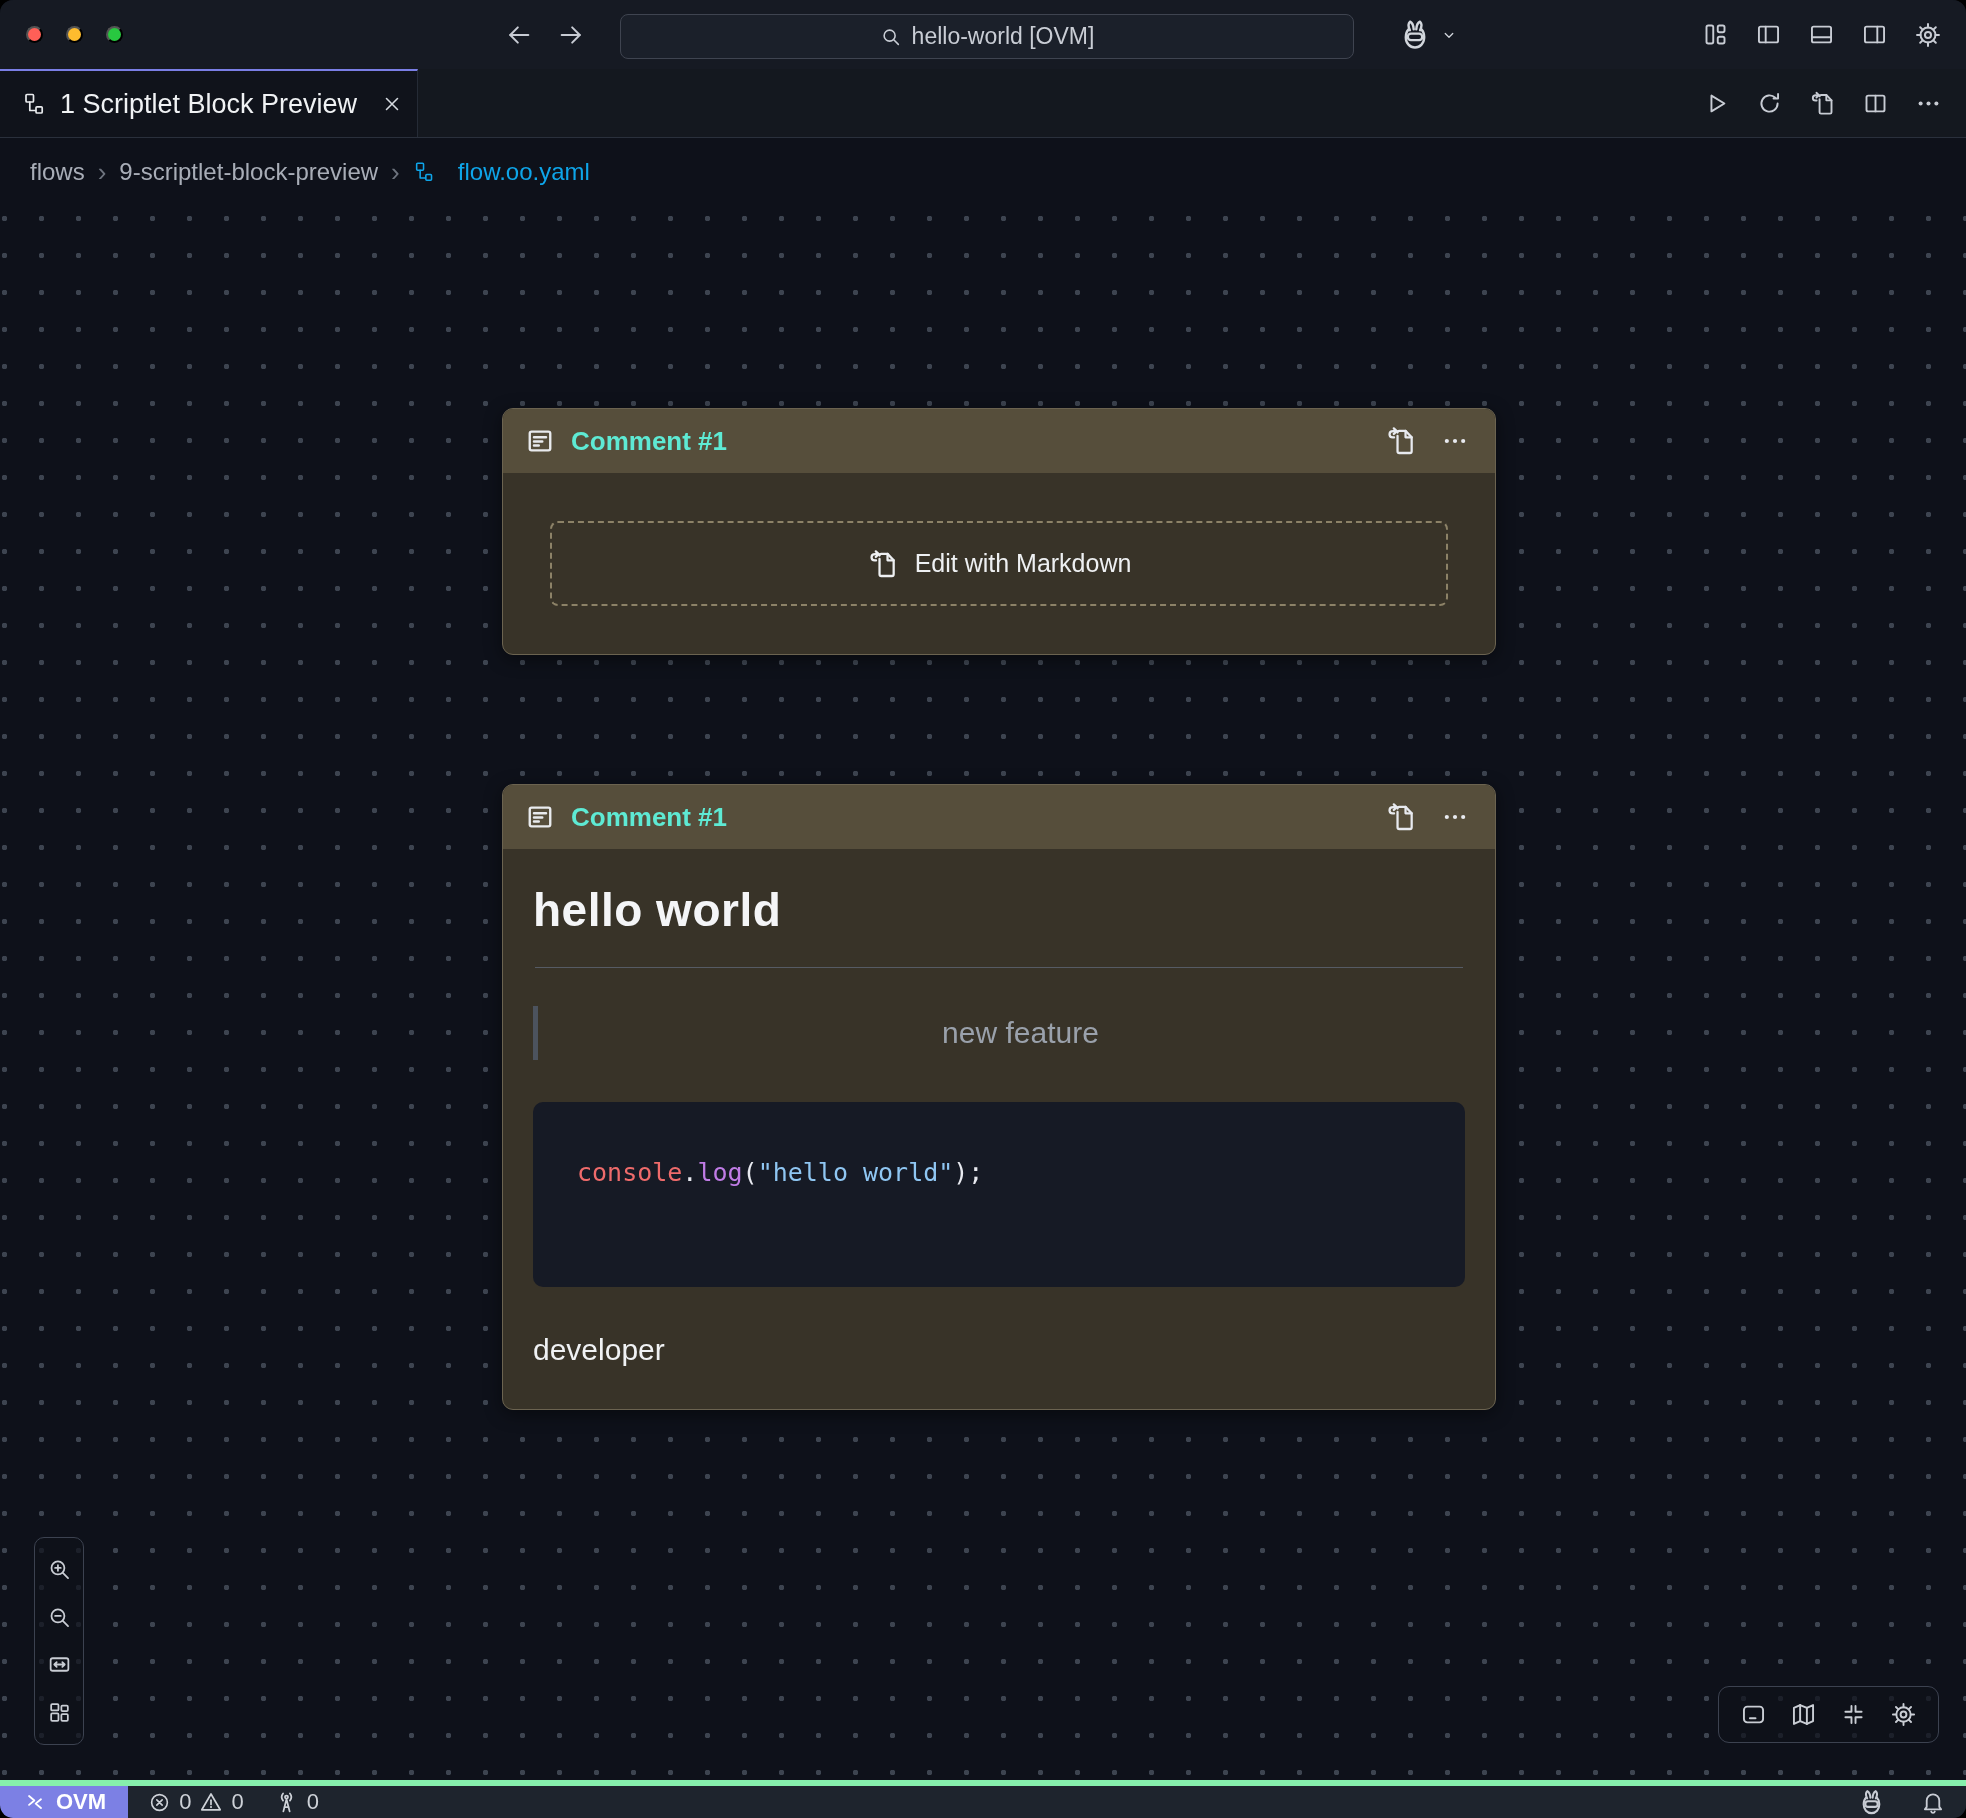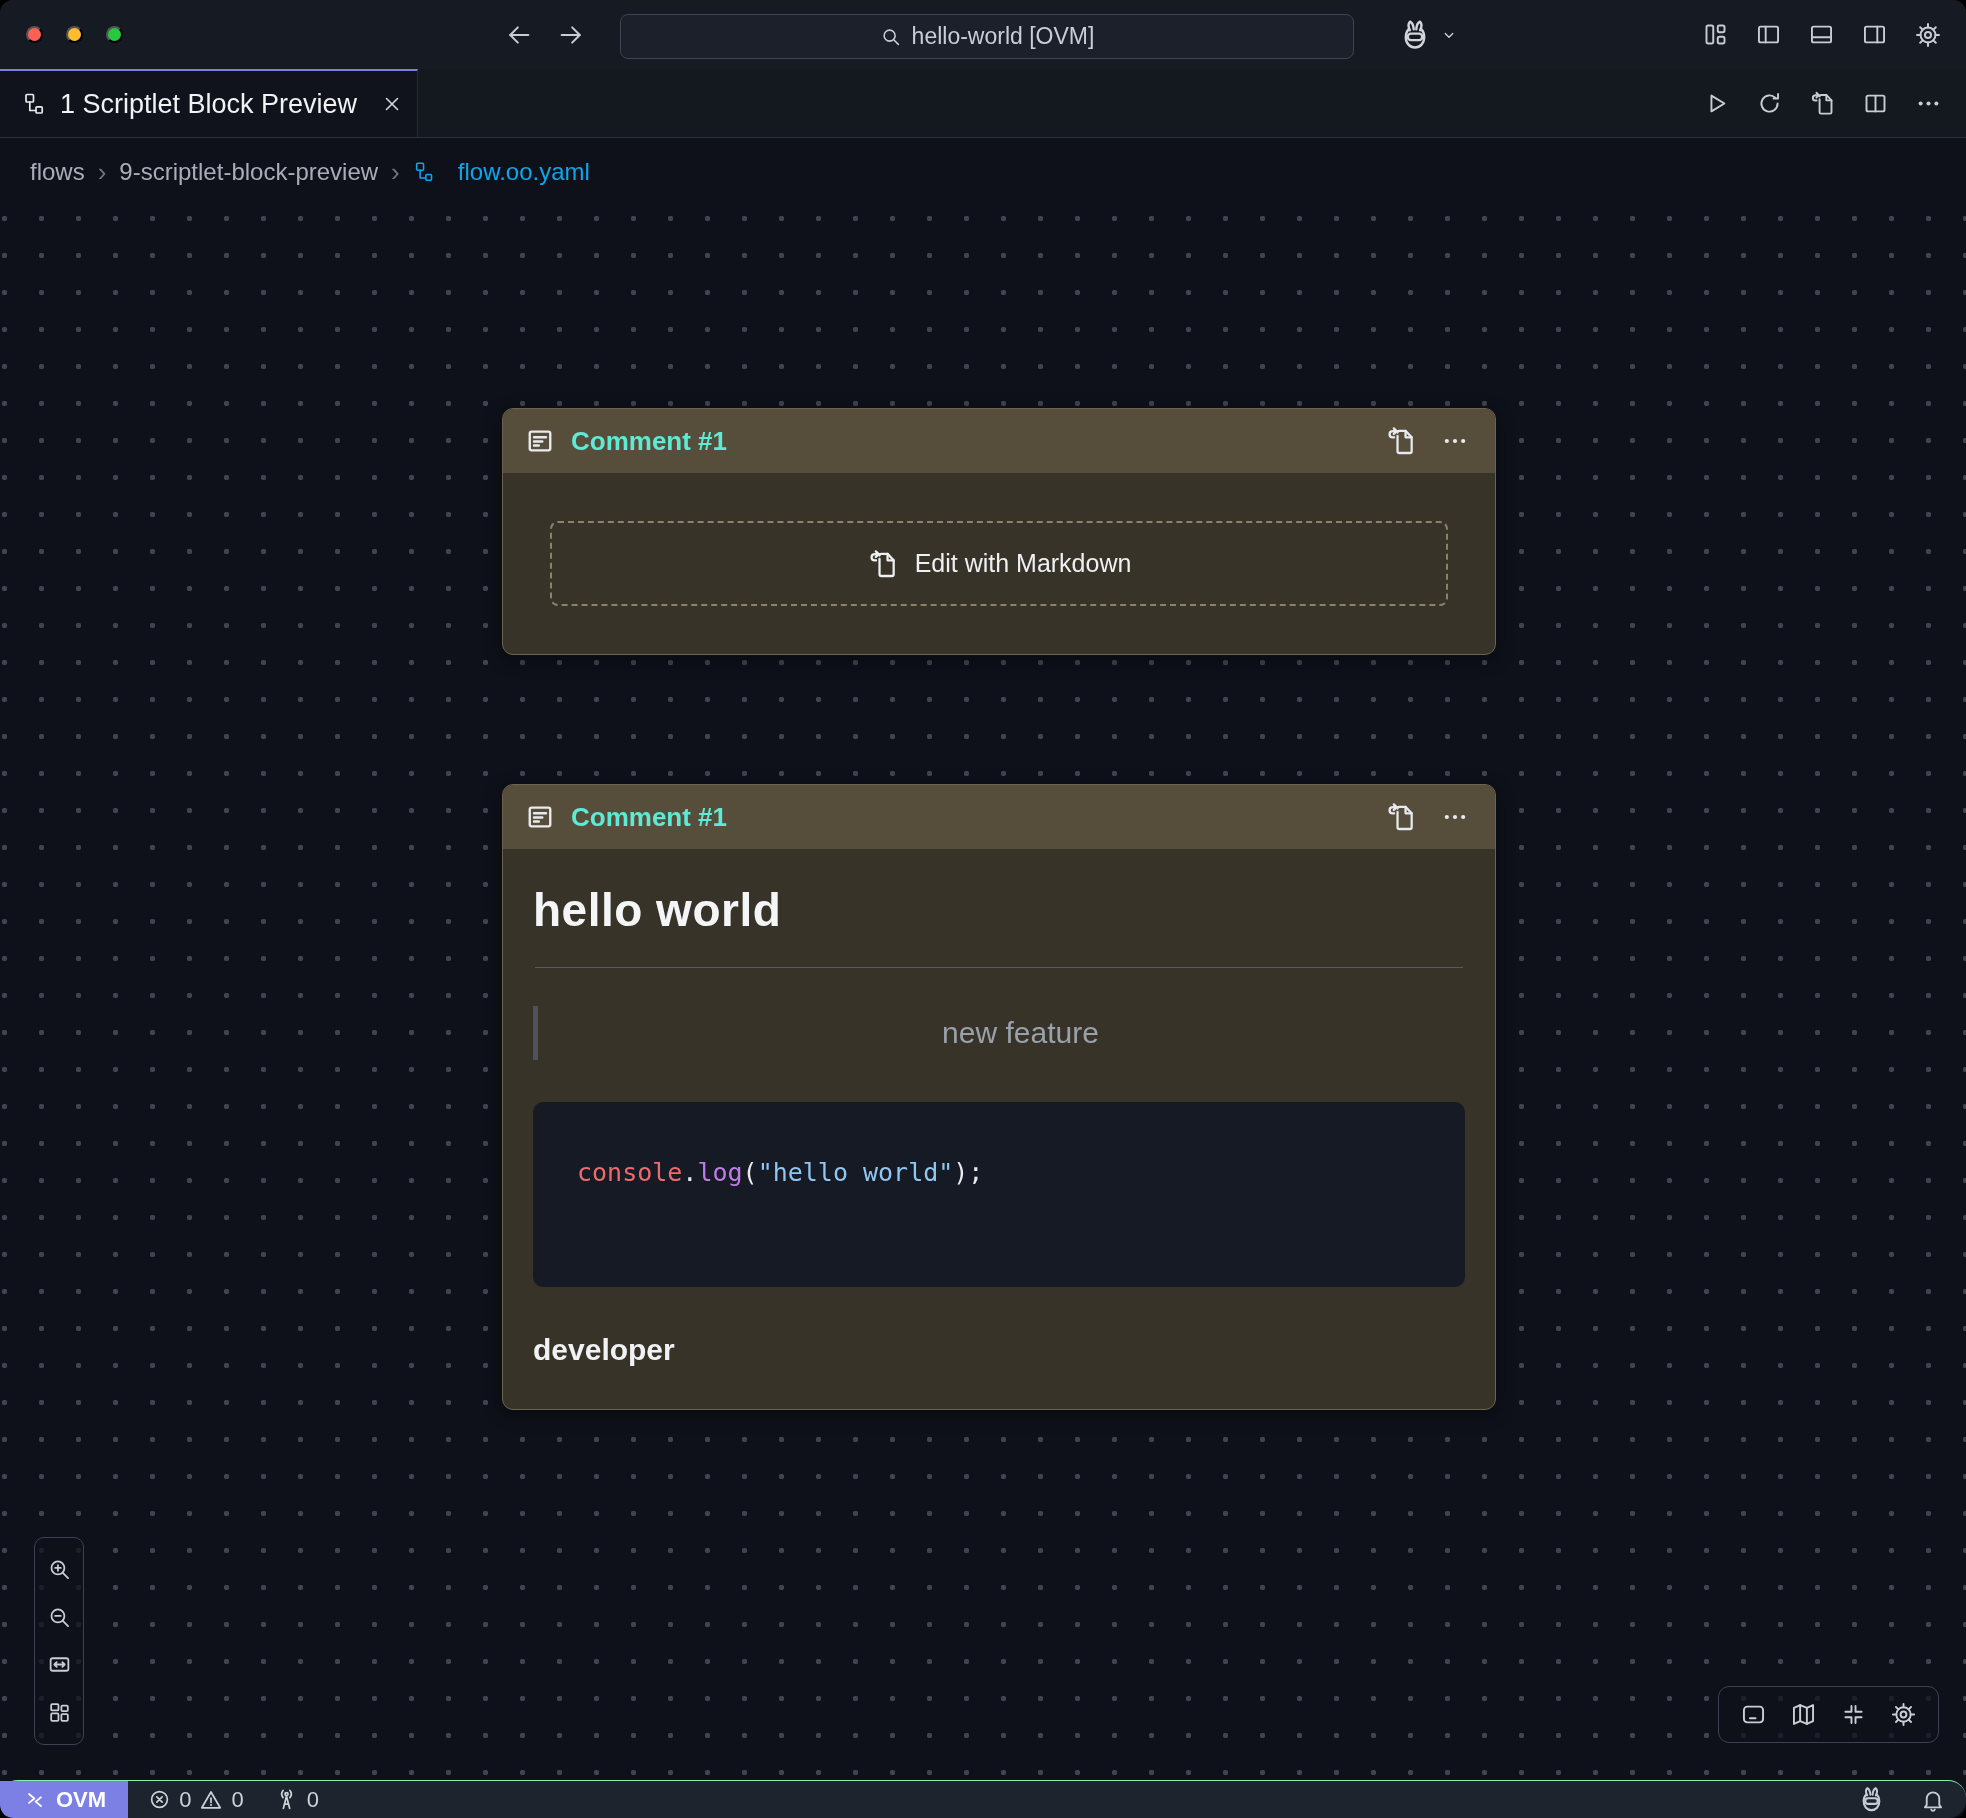--- a/index.html
+++ b/index.html
@@ -61,35 +61,35 @@
             display:flex; align-items:center; justify-content:center; gap:16px; cursor:pointer; }
 
   .card-body-2 { padding:26px 30px 42px 30px; }
   .md-heading { font-size:46px; font-weight:700; color:#f4f5f7; margin:8px 0 30px 0; letter-spacing:.5px; }
   .md-hr { border:none; border-top:1.5px solid #565b64; margin:0 2px 38px 2px; }
   .md-quote { border-left:5px solid #4c535e; padding:10px 0 10px 38px; margin:0 0 42px 0;
               color:#9aa1ab; font-size:30px;text-align:center; }
   .code-block { background:#161a25; border-radius:10px; padding:56px 44px 100px 44px; margin:0 0 46px 0; }
   .code-line { font-family:"DejaVu Sans Mono","Liberation Mono",monospace; font-size:25px; color:#e8eaf0; }
   .tk-obj { color:#ef6b6b; } .tk-meth { color:#c07ce6; } .tk-str { color:#8fc6f2; } .tk-pun { color:#e8eaf0; }
-  .md-author { font-size:30px; font-weight:700; color:#f0f2f4; }
+  .md-author { font-size:30px; font-weight:400; color:#f0f2f4; }
 
   
   .zoom-panel { position:absolute; left:34px; bottom:35px; width:50px; height:208px;
                 border:1.5px solid #3c4250; border-radius:10px; background:rgba(14,17,26,.7);
                 display:flex; flex-direction:column; align-items:center; justify-content:space-around;
                 padding:8px 0; }
   .zoom-panel .icon-btn, .view-panel .icon-btn { color:#c9cdd4; }
   .view-panel { position:absolute; right:27px; bottom:37px; width:221px; height:57px;
                 border:1.5px solid #3c4250; border-radius:11px; background:rgba(14,17,26,.7);
                 display:flex; align-items:center; justify-content:space-around; padding:0 10px; }
 
   
-  .statusbar { height:38px; flex:0 0 38px; background:#1e242d; border-top:1px solid #86efac;
-               display:flex; align-items:center; font-size:22px; color:#ced2d8; position:relative;border-radius:18px; }
+  .statusbar { height:38px; flex:0 0 38px; background:#1e242d; border-top:6px solid #86efac;
+               display:flex; align-items:center; font-size:22px; color:#ced2d8; position:relative; }
   .remote-badge { height:100%; background:#7c80e4; color:#fff; display:flex; align-items:center;
                   gap:10px; padding:0 22px 0 24px; font-weight:700; cursor:pointer;
                   border-bottom-left-radius:13px; }
   .sb-group { display:flex; align-items:center; gap:8px; margin-left:20px; cursor:pointer; }
   .sb-right { position:absolute; right:20px; display:flex; align-items:center; gap:34px; }
 
   svg.ic { stroke:currentColor; fill:none; stroke-width:1.7; stroke-linecap:round; stroke-linejoin:round; display:block; }
 </style>
 </head>
 <body>

